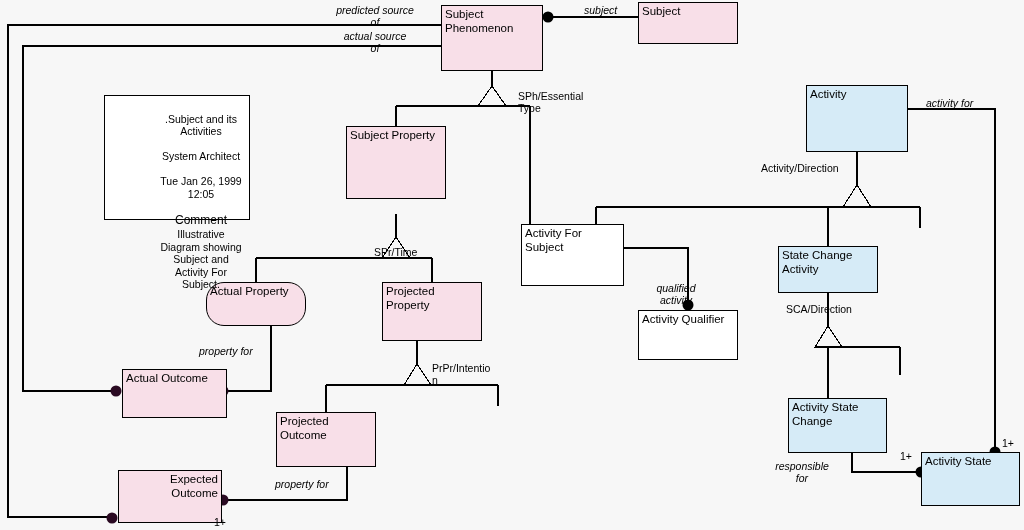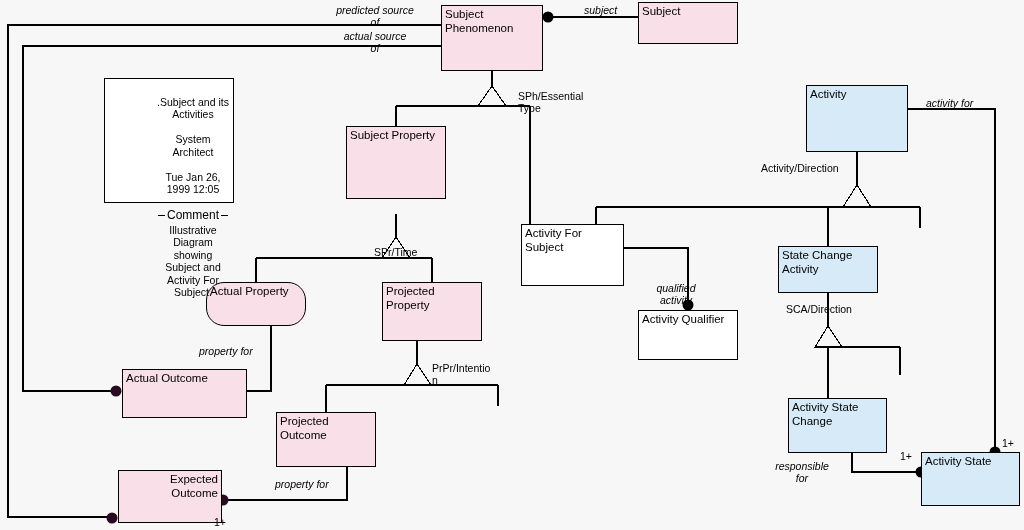--- a/index.html
+++ b/index.html
@@ -146,21 +146,21 @@
 
   <div class="node-box pink" style="left:638px; top:2px; width:100px; height:42px;">Subject</div>
 
   <div class="node-box pink" style="left:346px; top:126px; width:100px; height:73px;">Subject Property</div>
 
   <div class="node-box pink" style="left:206px; top:282px; width:100px; height:44px;border-radius:18px;">Actual Property</div>
 
   <div class="node-box pink" style="left:382px; top:282px; width:100px; height:59px;">Projected
 Property</div>
 
-  <div class="node-box pink" style="left:122px; top:369px; width:125px; height:49px;">Actual Outcome</div>
+  <div class="node-box pink" style="left:122px; top:369px; width:105px; height:49px;">Actual Outcome</div>
 
   <div class="node-box pink" style="left:276px; top:412px; width:100px; height:55px;">Projected
 Outcome</div>
 
   <div class="node-box pink" style="left:118px; top:470px; width:104px; height:53px;text-align:right;">Expected
 Outcome</div>
 
   <div class="node-box white" style="left:521px; top:224px; width:103px; height:62px;">Activity For
 Subject</div>
 
@@ -169,21 +169,21 @@
   <div class="node-box blue" style="left:806px; top:85px; width:102px; height:67px;">Activity</div>
 
   <div class="node-box blue" style="left:778px; top:246px; width:100px; height:47px;">State Change
 Activity</div>
 
   <div class="node-box blue" style="left:788px; top:398px; width:99px; height:55px;">Activity State
 Change</div>
 
   <div class="node-box blue" style="left:921px; top:452px; width:99px; height:54px;">Activity State</div>
 
-  <div class="comment-box" style="left:104px; top:78px; width:130px; height:125px;padding-left:48px;">
+  <div class="comment-box" style="left:104px; top:95px; width:146px; height:125px;padding-left:48px;">
     <div class="comment-head">
       <div>.Subject and its Activities</div>
       <div>System Architect</div>
       <div>Tue Jan 26, 1999  12:05</div>
     </div>
     <div class="comment-sep">
       <span class="rule"></span>
       <span>Comment</span>
       <span class="rule"></span>
     </div>

